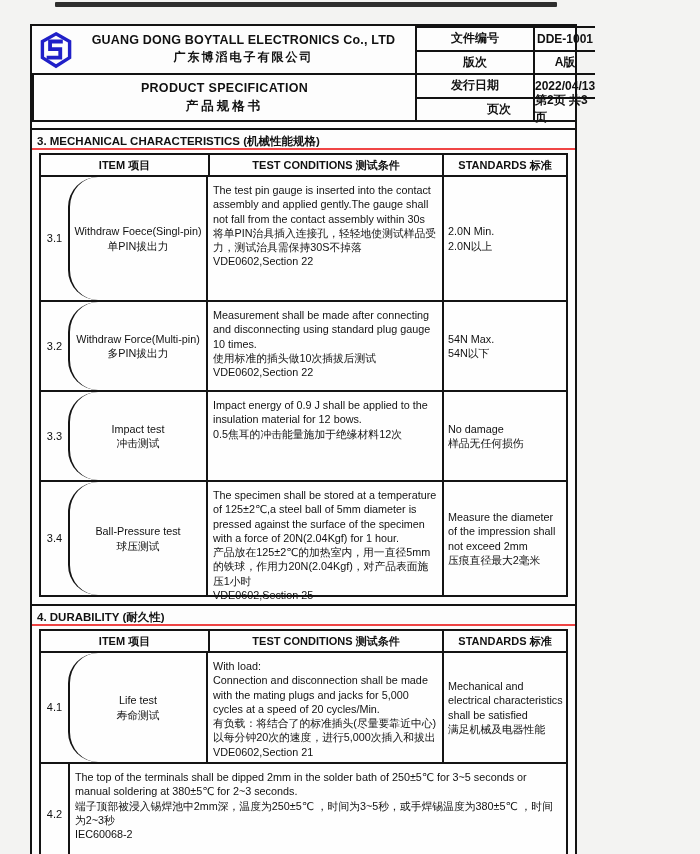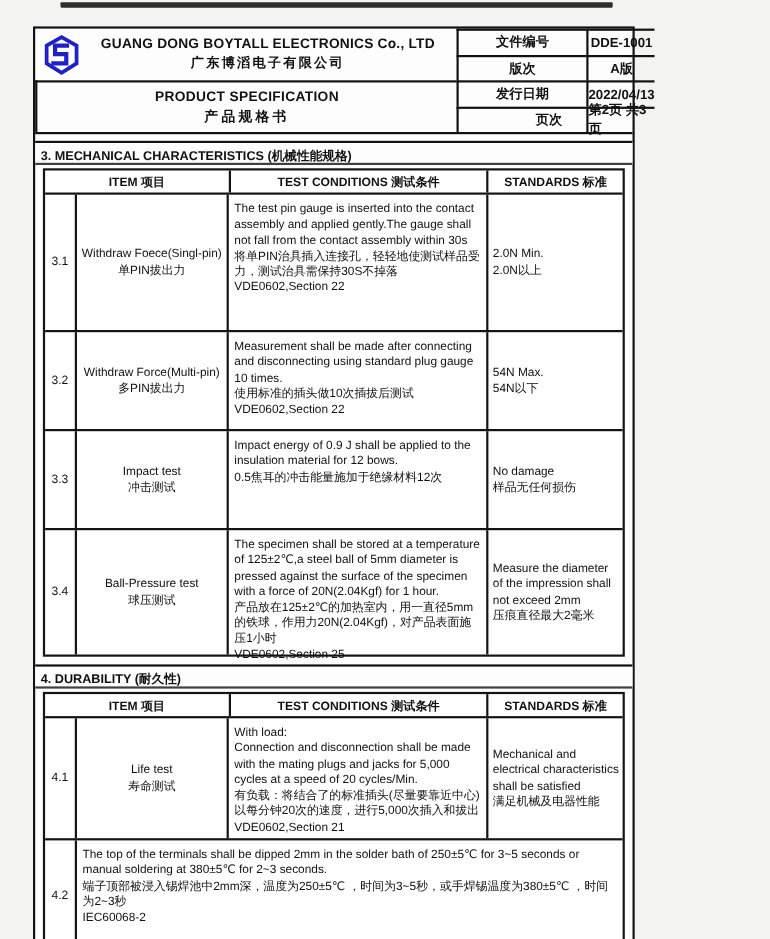--- a/index.html
+++ b/index.html
@@ -33,42 +33,42 @@
   .cell-doctitle { grid-column: 1; grid-row: 3 / 5; display: flex; flex-direction: column; justify-content: center; align-items: center; border-top: 2px solid #121212; }
   .hfield { display: flex; align-items: center; justify-content: center; font-weight: bold; font-size: 12px; }
   .logo-wrap { width: 40px; flex: 0 0 40px; display: flex; align-items: center; justify-content: center; }
   .company-text { flex: 1; text-align: center; }
   .company-en { font-weight: bold; font-size: 12.5px; letter-spacing: 0.2px; }
   .company-cn { font-weight: bold; font-size: 12px; margin-top: 2px; letter-spacing: 2px; }
   .title-en { font-weight: bold; font-size: 12.5px; letter-spacing: 0.3px; }
   .title-cn { font-weight: bold; font-size: 12.5px; margin-top: 3px; letter-spacing: 3px; }
   
   .secbar {
-    border-top: 2px solid #121212; border-bottom: 2px solid #404040;
+    border-top: 2px solid #121212; border-bottom: 2px solid #ef4444;
     font-weight: bold; font-size: 11.5px;
     padding: 4px 4px 3px 5px; height: 22px;
     background: #fdfdfd;
   }
   .secbar.first { margin-top: 6px; }
   .secbar.second { margin-top: 7px; }
   
   .tbl { margin: 3px 7px 0 7px; border: 2px solid #141414; background: #fefefe; }
   .trow { display: flex; }
   .trow + .trow { border-top: 2px solid #141414; }
   .trow > div + div { border-left: 2px solid #141414; }
   .thead { height: 20px; }
   .thead > div {
     font-weight: bold; font-size: 11px;
     display: flex; align-items: center; justify-content: center;
   }
   .col-itemhead { width: 167px; flex: 0 0 167px; }
   .col-cond { flex: 1 1 auto; }
   .col-std { width: 124px; flex: 0 0 124px; }
   .col-no { width: 27px; flex: 0 0 27px; }
-  .col-item { width: 138px; flex: 0 0 138px; }
+  .col-item { width: 138px; flex: 0 0 138px; border-radius: 30px; }
   .cell { font-size: 10.8px; line-height: 1.32; }
   .no-cell { display: flex; align-items: center; justify-content: center; font-size: 11px; }
   .item-cell { display: flex; align-items: center; justify-content: center; text-align: center; white-space: pre-line; padding: 2px; }
   .cond-cell { padding: 6px 4px 4px 5px; white-space: pre-line; text-align: left; }
   .std-cell { display: flex; align-items: center; padding: 3px 2px 3px 4px; white-space: pre-line; text-align: left; }
   .r31 { height: 125px; }
   .r32 { height: 90px; }
   .r33 { height: 90px; }
   .r34 { height: 115px; }
   .r41 { height: 111px; }

